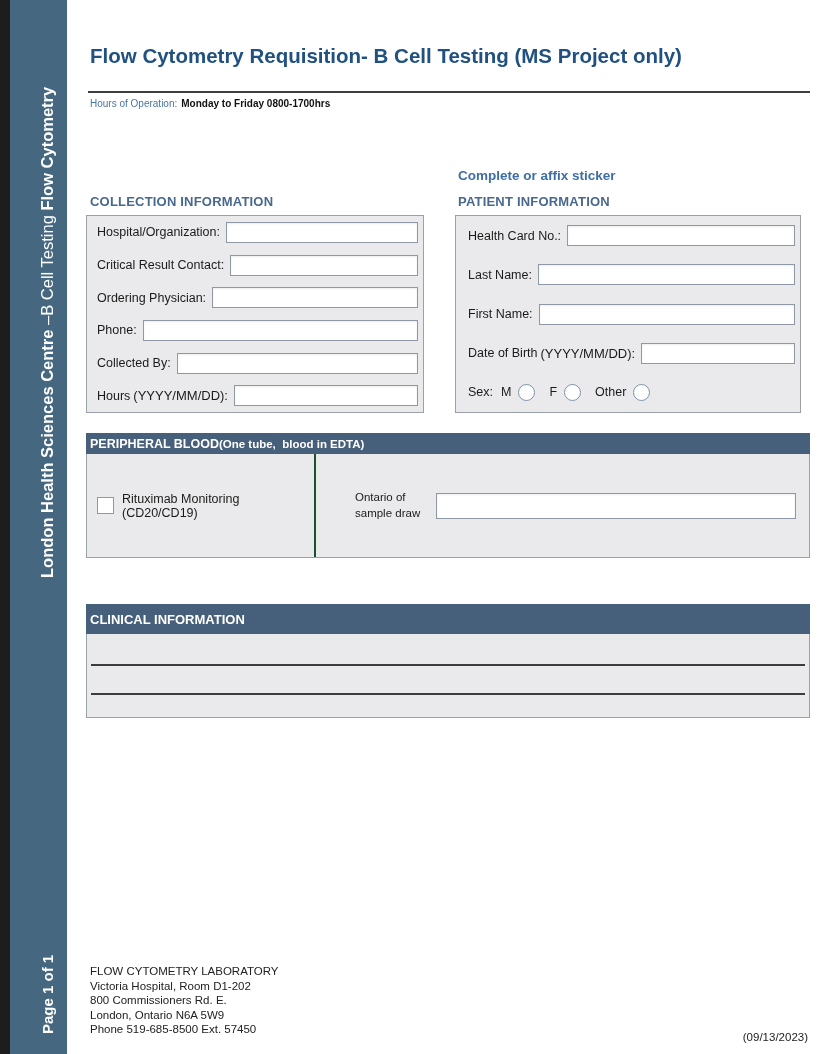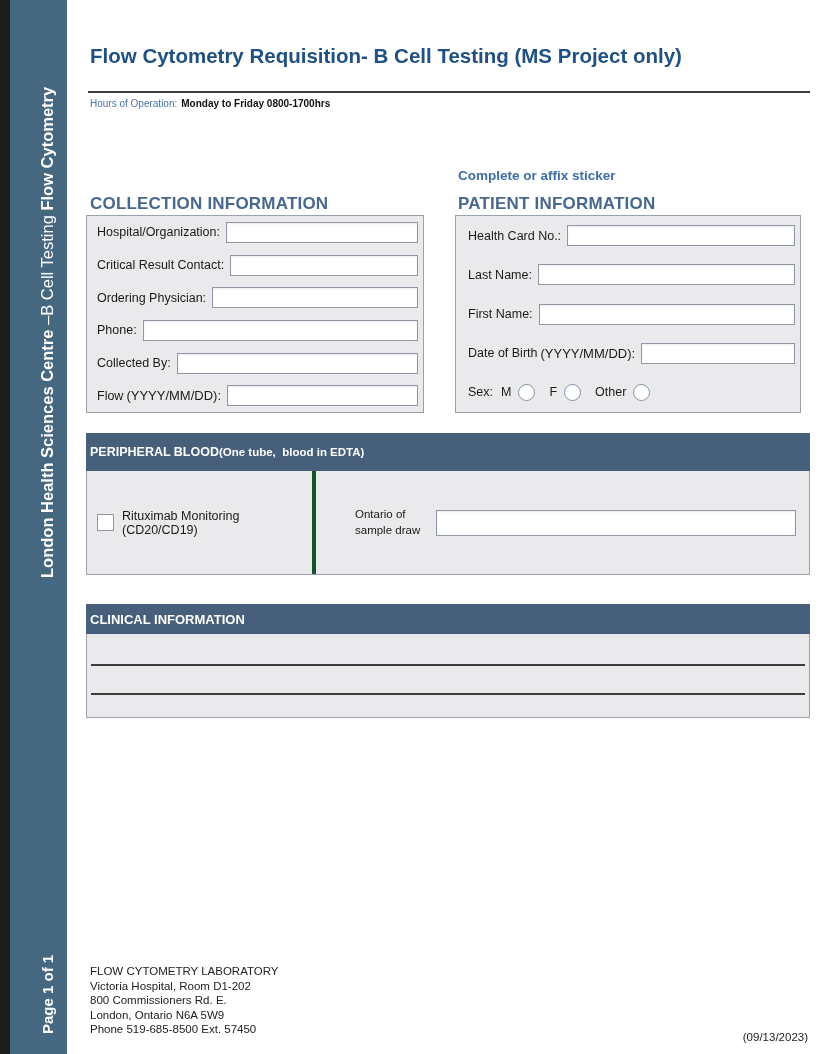--- a/index.html
+++ b/index.html
@@ -15,21 +15,21 @@
   .seg-light{font-weight:400;}
   .page-label{left:30px;top:1034px;font-size:15px;font-weight:700;}
   
   .form-title{position:absolute;left:90px;top:44px;font-size:20.5px;font-weight:700;color:#205180;}
   .title-divider{position:absolute;left:88px;top:91px;width:722px;border-top:2px solid #3d3d3d;height:0;}
   .hours-row{position:absolute;left:90px;top:98px;font-size:10px;}
   .hours-label{color:#4a74a6;}
   .hours-value{color:#111111;font-weight:700;margin-left:4px;}
   
   .sticker-note{position:absolute;left:458px;top:168px;font-size:13.5px;font-weight:700;color:#3e6ea5;}
-  .sec-heading{position:absolute;top:194px;font-size:17px;font-weight:700;color:#49688d;letter-spacing:.2px;}
+  .sec-heading{position:absolute;top:194px;font-size:13px;font-weight:700;color:#49688d;letter-spacing:.2px;}
   .sec-heading.left{left:90px;}
   .sec-heading.right{left:458px;}
   
   .panel{position:absolute;top:215px;height:198px;background:#eaeaec;border:1px solid #9aa1a9;
          box-sizing:border-box;display:flex;flex-direction:column;}
   .panel.collection{left:86px;width:338px;}
   .panel.patient{left:455px;width:346px;}
   .frow{flex:1;display:flex;align-items:center;padding:0 5px 0 10px;font-size:12.5px;min-width:0;}
   .panel.patient .frow{padding-left:12px;}
   .flabel{white-space:nowrap;}
@@ -38,27 +38,27 @@
   .tinput{flex:1;height:21px;margin-left:6px;border:1px solid #8e99a5;background:#ffffff;
           box-shadow:inset 0 1px 2px rgba(0,0,0,.08);min-width:0;font-size:12px;padding:0 4px;
           box-sizing:border-box;outline:none;}
   .sex-row{gap:0;}
   .sex-opt-label{margin-left:14px;}
   .sex-opt-label.first{margin-left:8px;}
   .radio{width:15px;height:15px;border-radius:50%;border:1px solid #7e92a8;background:#ffffff;
          margin-left:7px;flex:none;}
   
   .band{position:absolute;left:86px;width:724px;}
-  .band-bar{height:38px;background:#465f7a;color:#ffffff;display:flex;align-items:center;
+  .band-bar{height:21px;background:#465f7a;color:#ffffff;display:flex;align-items:center;
             padding-left:4px;font-weight:700;font-size:12.5px;}
   .band-bar .bar-sub{font-size:11.5px;white-space:pre;}
   .peripheral{top:433px;}
   .peri-body{height:104px;background:#eaeaec;border:1px solid #9aa1a9;border-top:none;
              box-sizing:border-box;display:flex;}
-  .peri-left{width:229px;flex:none;border-right:4px solid #14532d;display:flex;align-items:center;
+  .peri-left{width:229px;flex:none;border-right:2px solid #14532d;display:flex;align-items:center;
              padding-left:10px;box-sizing:border-box;}
   .checkbox{width:15px;height:15px;border:1px solid #8e99a5;background:#ffffff;margin-right:8px;flex:none;}
   .chk-label{font-size:12.5px;}
   .peri-right{flex:1;display:flex;align-items:center;padding-left:39px;padding-right:13px;box-sizing:border-box;}
   .loc-label{font-size:11.5px;line-height:1.35;margin-right:16px;flex:none;}
   .loc-input{flex:1;height:26px;border:1px solid #8e99a5;background:#ffffff;
              box-shadow:inset 0 1px 2px rgba(0,0,0,.08);font-size:12px;padding:0 4px;
              box-sizing:border-box;outline:none;min-width:0;}
   .clinical{top:604px;}
   .clinical .band-bar{height:30px;font-size:13px;}
@@ -111,21 +111,21 @@
     </div>
     <div class="frow">
       <span class="flabel">Phone:</span>
       <input type="text" class="tinput" style="">
     </div>
     <div class="frow">
       <span class="flabel">Collected By:</span>
       <input type="text" class="tinput" style="">
     </div>
     <div class="frow">
-      <span class="flabel">Flow</span>
+      <span class="flabel">Hours</span>
         <span class="fsub">(YYYY/MM/DD):</span>
       <input type="text" class="tinput" style="">
     </div>
   </div>
 
   <div class="panel patient">
     <div class="frow">
       <span class="flabel">Health Card No.:</span>
       <input type="text" class="tinput" style="">
     </div>

